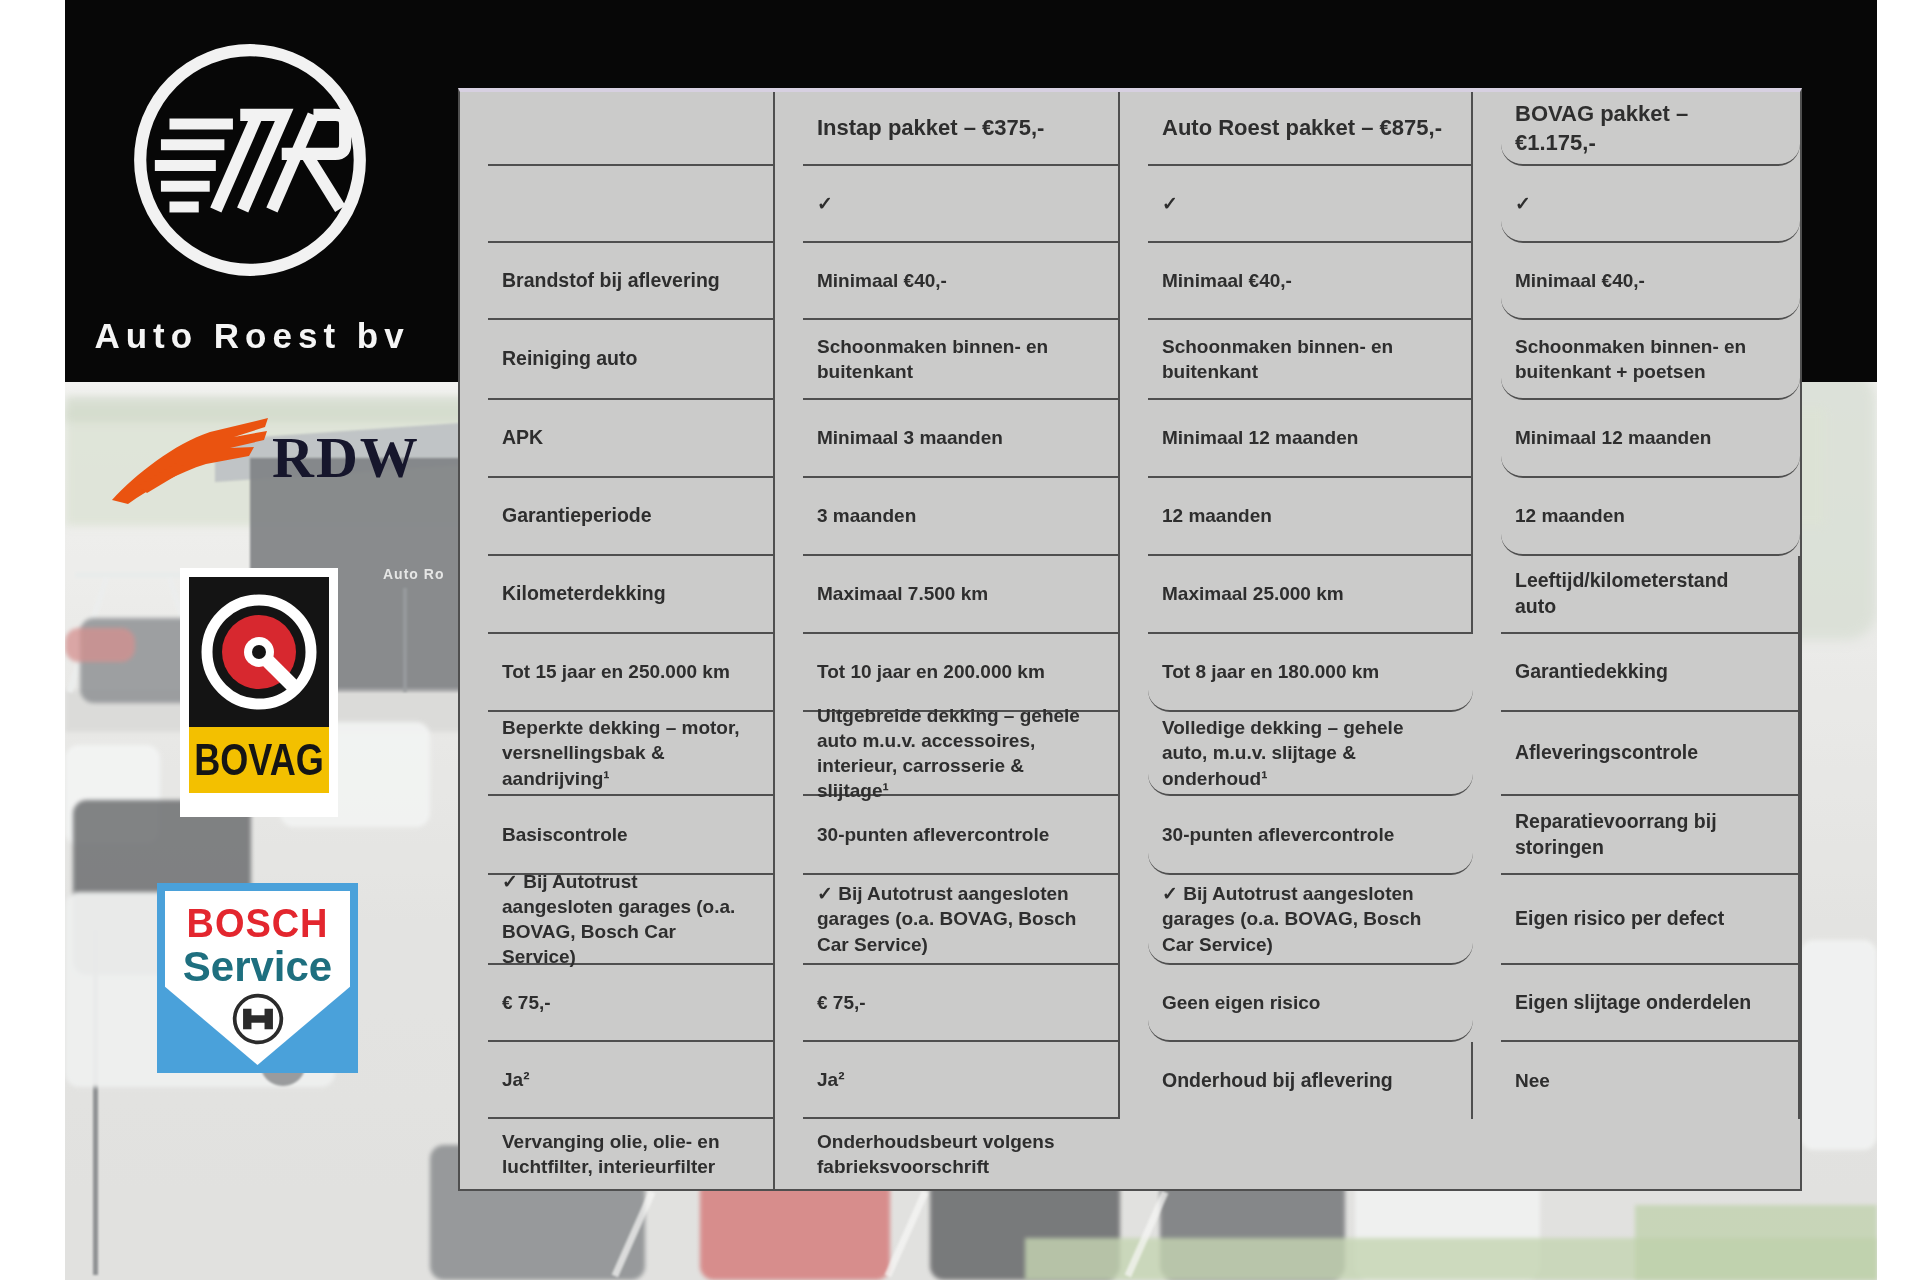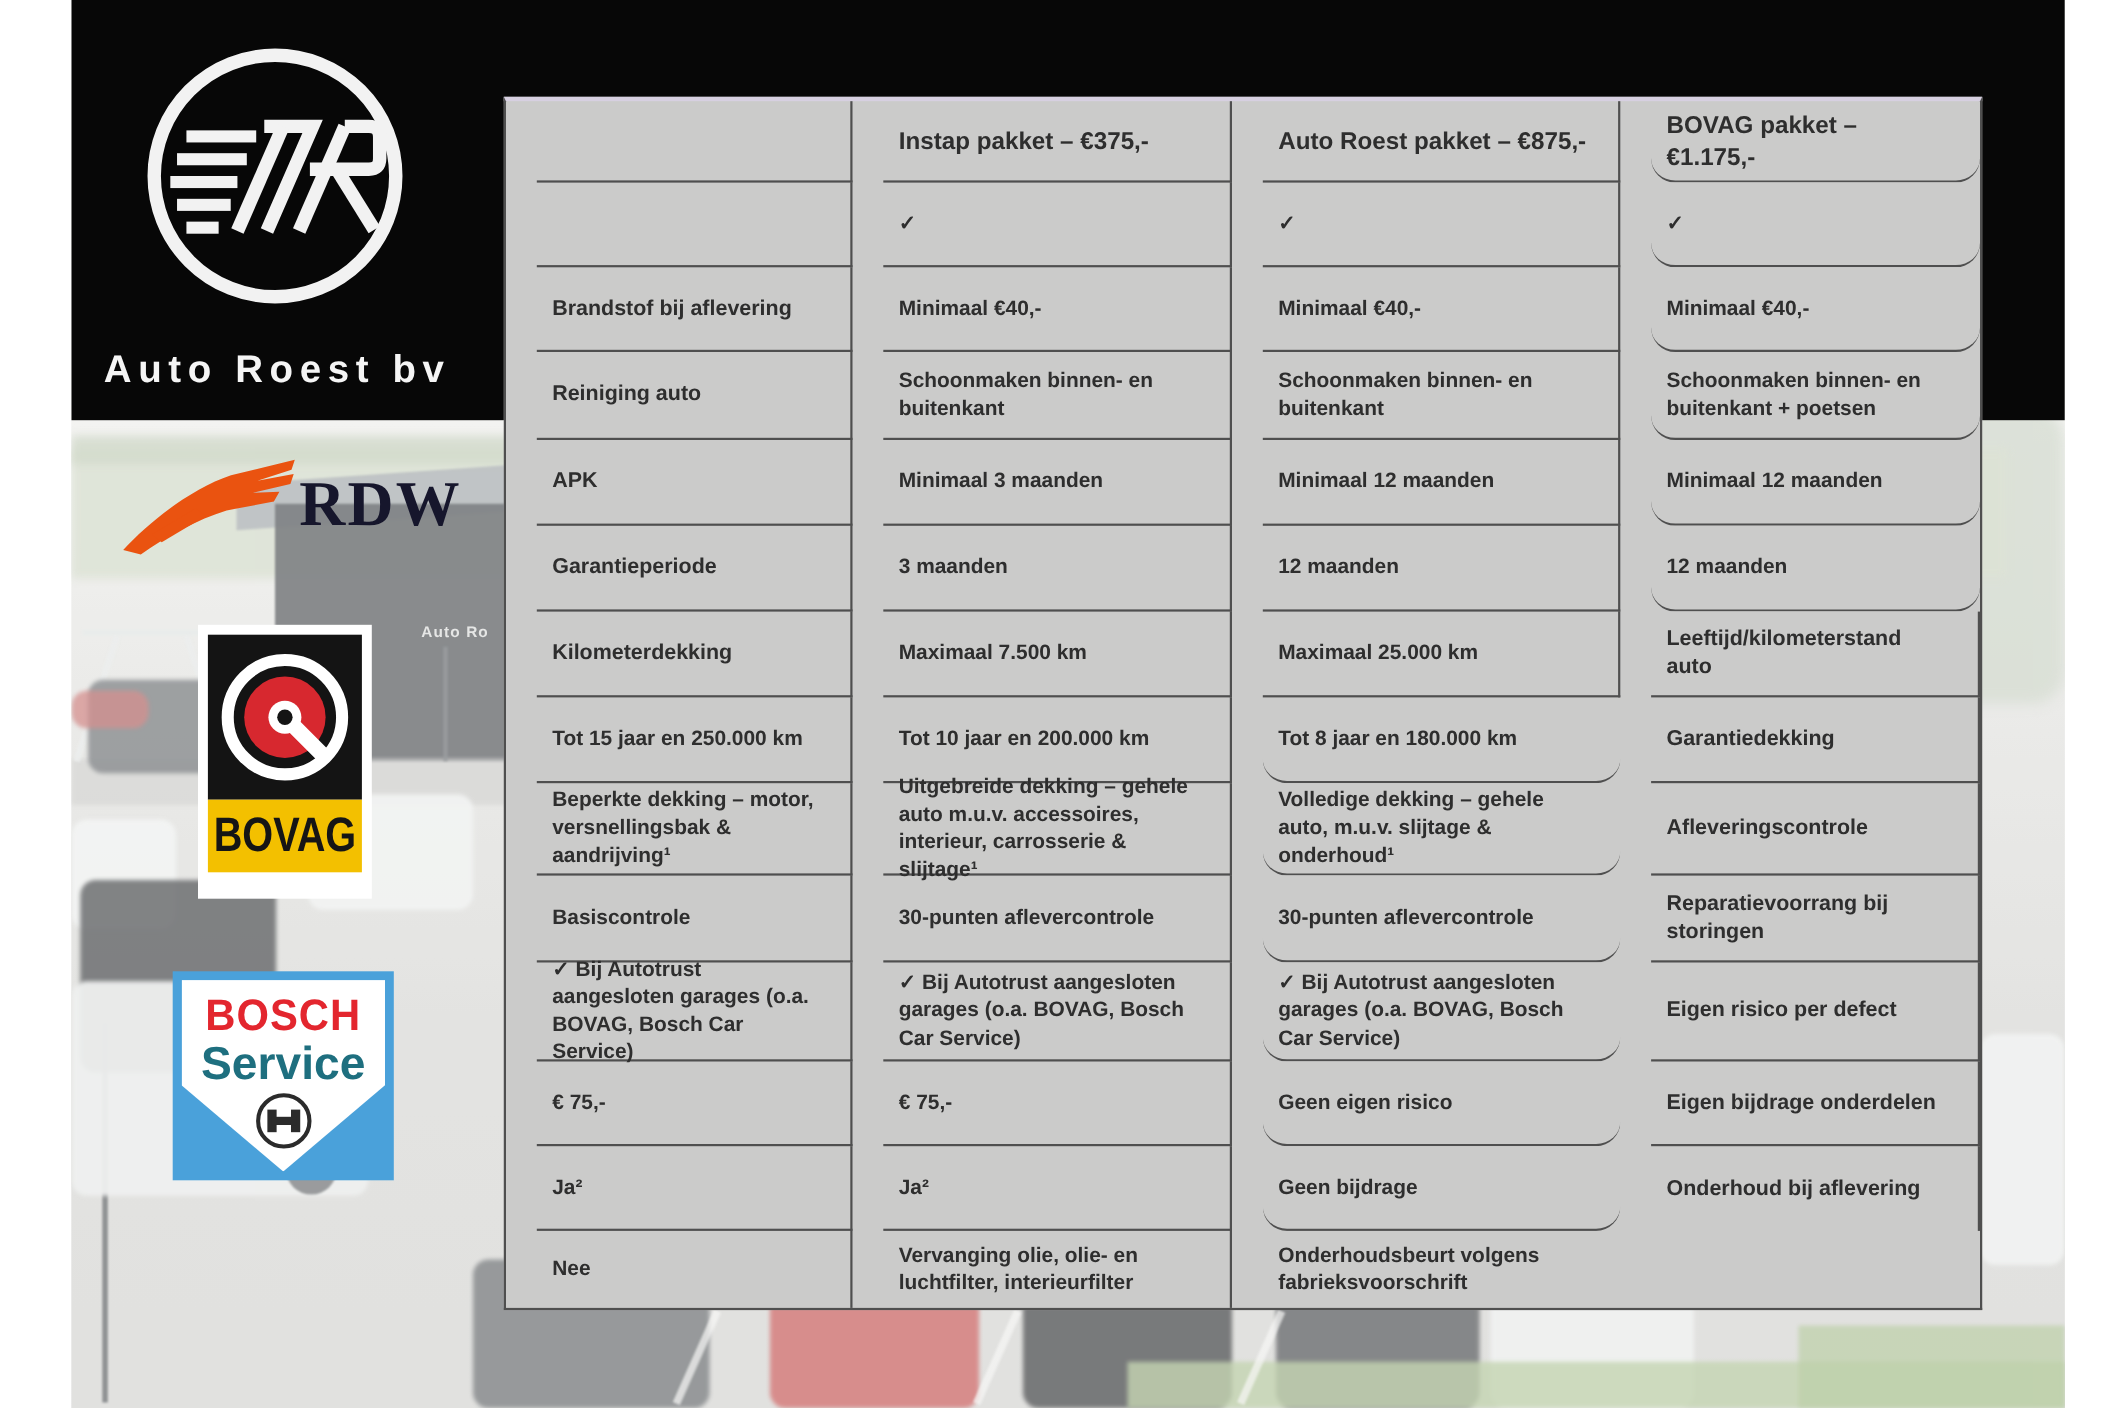--- a/index.html
+++ b/index.html
@@ -240,24 +240,23 @@
       <div class="cell lab">Reparatievoorrang bij storingen</div>
       <div class="cell">✓ Bij Autotrust aangesloten garages (o.a. BOVAG, Bosch Car Service)</div>
       <div class="cell">✓ Bij Autotrust aangesloten garages (o.a. BOVAG, Bosch Car Service)</div>
       <div class="cell ec">✓ Bij Autotrust aangesloten garages (o.a. BOVAG, Bosch Car Service)</div>
 
       <div class="cell lab">Eigen risico per defect</div>
       <div class="cell">€ 75,-</div>
       <div class="cell">€ 75,-</div>
       <div class="cell ec">Geen eigen risico</div>
 
-      <div class="cell lab">Eigen bijdrage onderdelen</div>
+      <div class="cell lab">Eigen slijtage onderdelen</div>
       <div class="cell">Ja²</div>
       <div class="cell">Ja²</div>
-      <div class="cell ec">Geen bijdrage</div>
 
       <div class="cell lab er">Onderhoud bij aflevering</div>
       <div class="cell er">Nee</div>
       <div class="cell er">Vervanging olie, olie- en luchtfilter, interieurfilter</div>
       <div class="cell ec er">Onderhoudsbeurt volgens fabrieksvoorschrift</div>
 
     </div>
   </div>
 
 </div>

